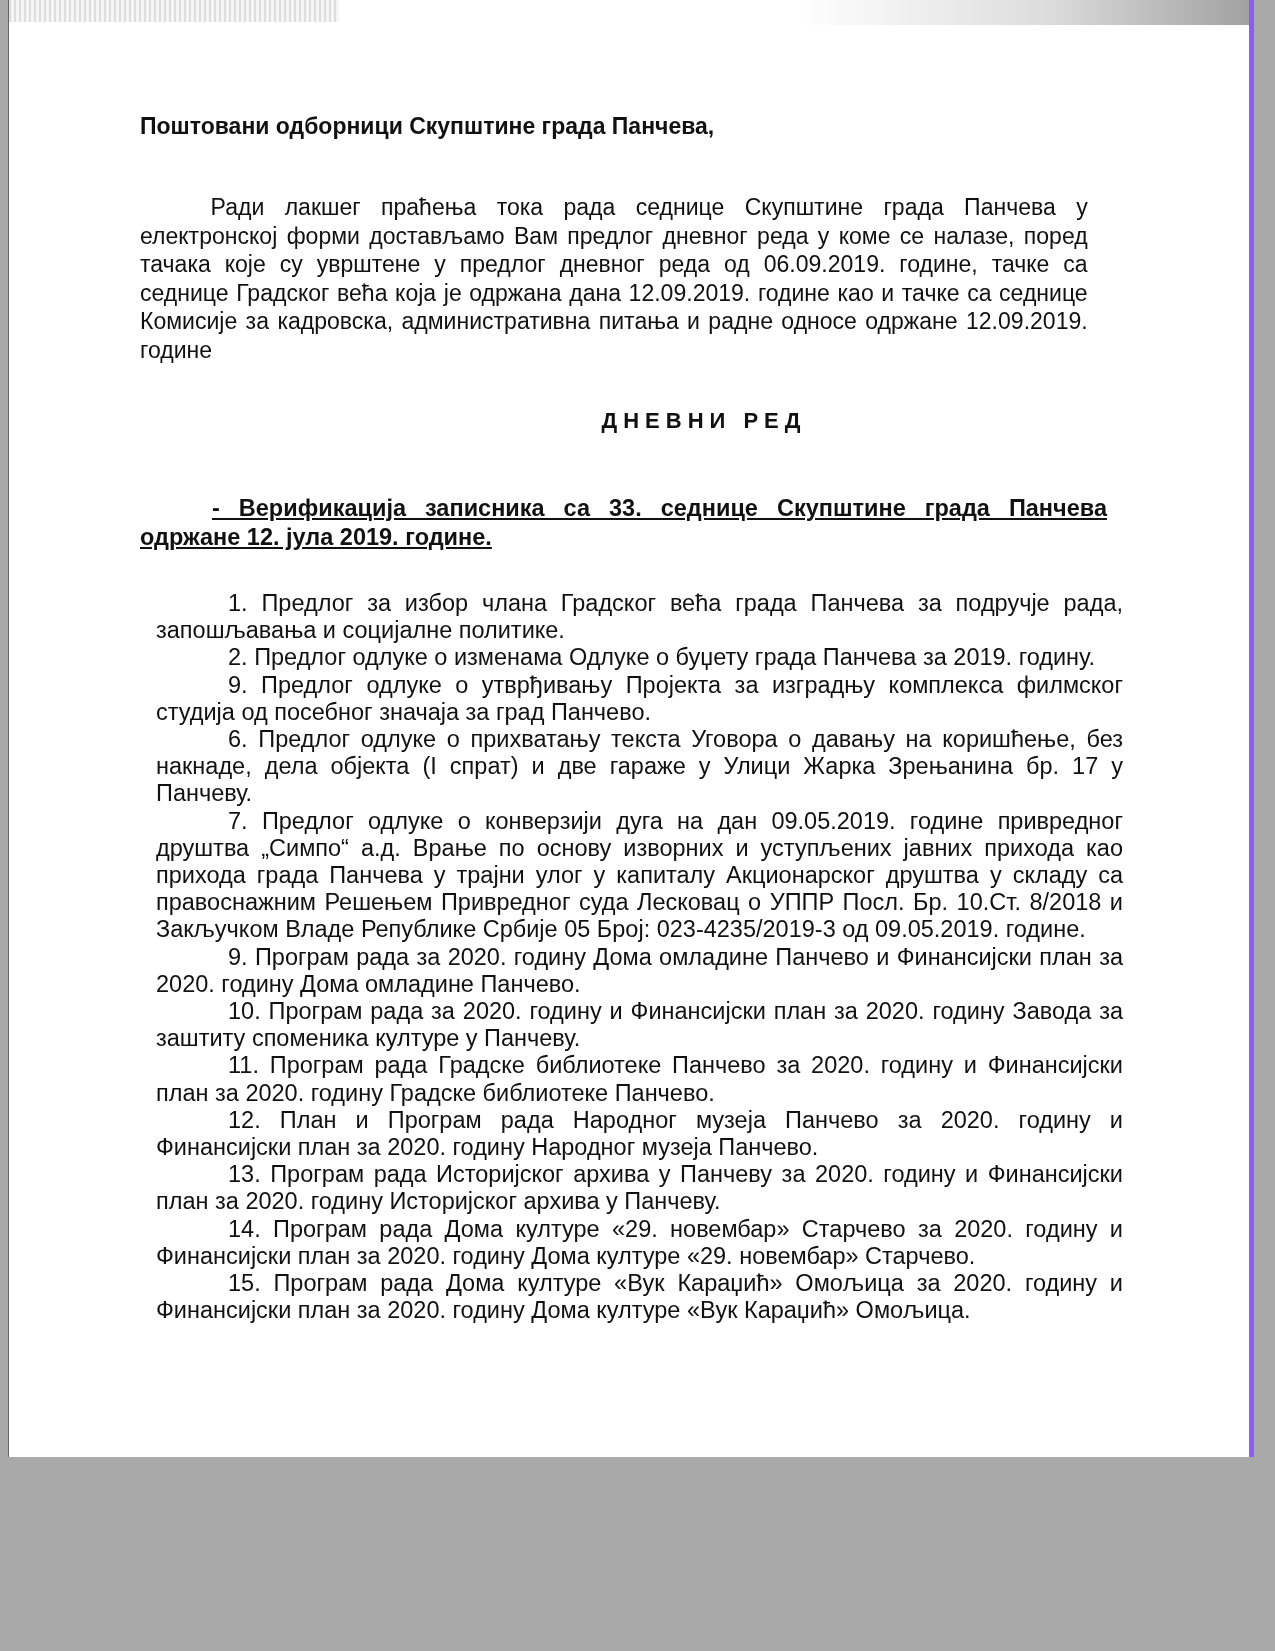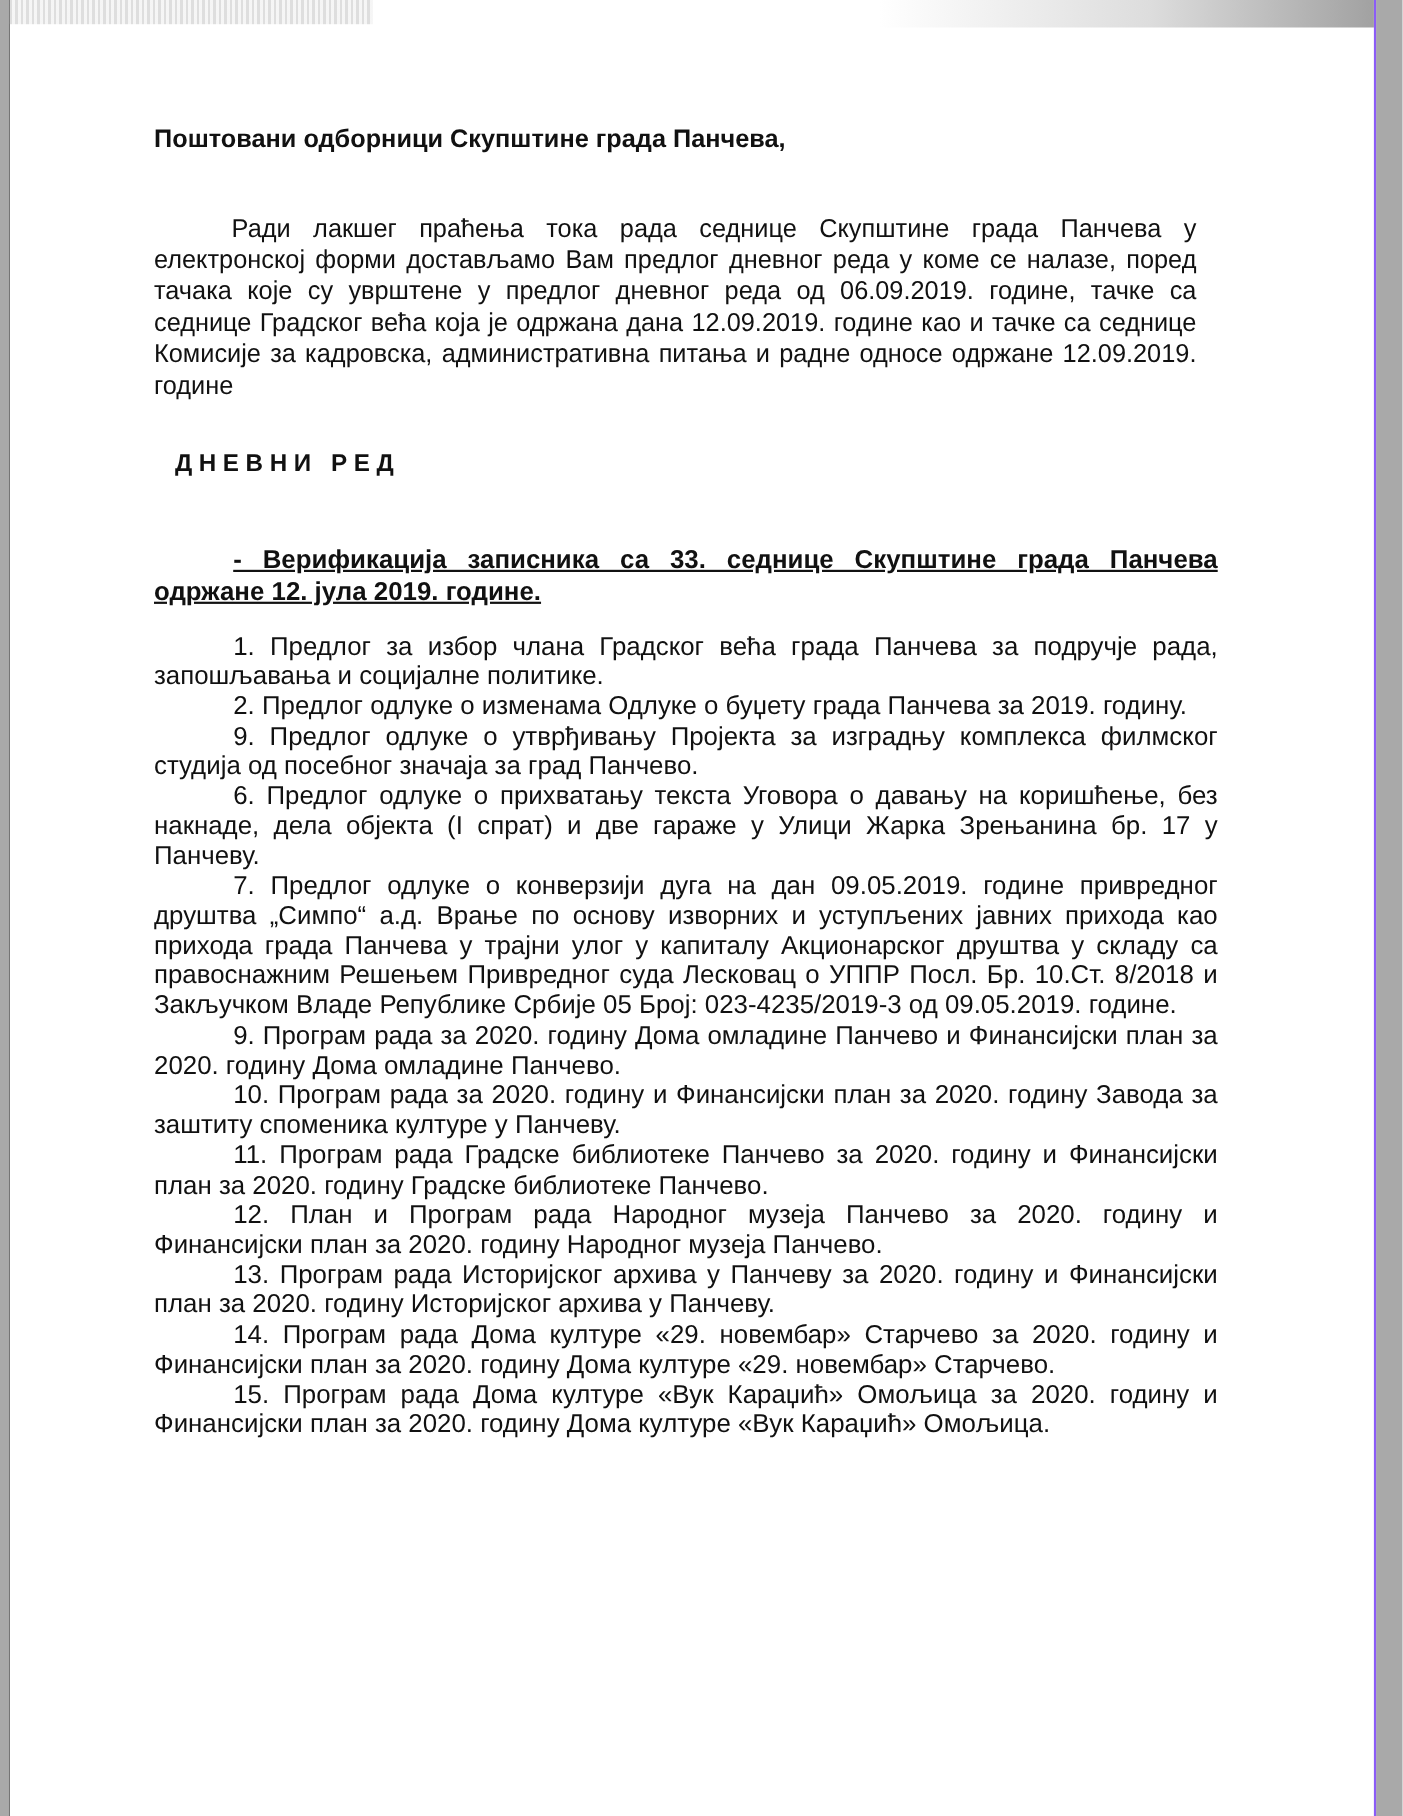--- a/index.html
+++ b/index.html
@@ -4,48 +4,48 @@
 <style>
   html, body { margin: 0; padding: 0; }
   body {
     width: 1275px; height: 1651px;
     background: #a9a9a9;
     position: relative; overflow: hidden;
     font-family: "Liberation Sans", sans-serif;
     color: #111;
   }
   .page {
-    position: absolute; left: 8px; top: 0; width: 1240px; height: 1651px;
+    position: absolute; left: 8px; top: 0; width: 1240px; height: 1457px;
     background: #ffffff;
-    border-left: 1px solid #666; border-right: 2px solid #8b5cf6;
+    border-left: 1px solid #666; border-right: 5px solid #8b5cf6;
   }
   .scan-noise-left {
     position: absolute; left: 0; top: 0; width: 330px; height: 22px;
     background: repeating-linear-gradient(90deg, #c8c8c8 0 2px, #efefef 2px 5px);
     opacity: 0.6;
   }
   .scan-noise-right {
     position: absolute; right: 0; top: 0; width: 450px; height: 25px;
     background: linear-gradient(90deg, #ffffff 0%, #d4d4d4 55%, #8a8a8a 100%);
     opacity: 0.8;
   }
   .text-block { position: absolute; left: 131px; width: 967px; font-size: 23.5px; }
   .salutation { top: 113px; font-weight: bold; font-size: 23px; }
   .intro {
     top: 193px; line-height: 28.5px; text-align: justify;
     text-indent: 72px; transform: scaleX(0.98); transform-origin: left;
   }
   .heading {
-    position: absolute; top: 408px; left: 0; width: 1240px; text-align: left;
+    position: absolute; top: 408px; left: 0; width: 1240px; text-align: center;
     font-weight: bold; font-size: 22px; letter-spacing: 6px; padding-left: 150px; box-sizing: border-box;
   }
   .verification {
     top: 494px; font-weight: bold; line-height: 28.5px; text-align: justify; text-indent: 72px; text-decoration: underline;
   }
-  .agenda { top: 574px; margin: 0; padding: 0; list-style: none; }
+  .agenda { top: 574px; margin: 16px; padding: 0; list-style: none; }
   .agenda li { line-height: 27.2px; text-align: justify; text-indent: 72px; }
 </style>
 </head>
 <body>
 
 <div class="page">
   <div class="scan-noise-left"></div>
   <div class="scan-noise-right"></div>
 
   <div class="text-block salutation">Поштовани одборници Скупштине града Панчева,</div>

